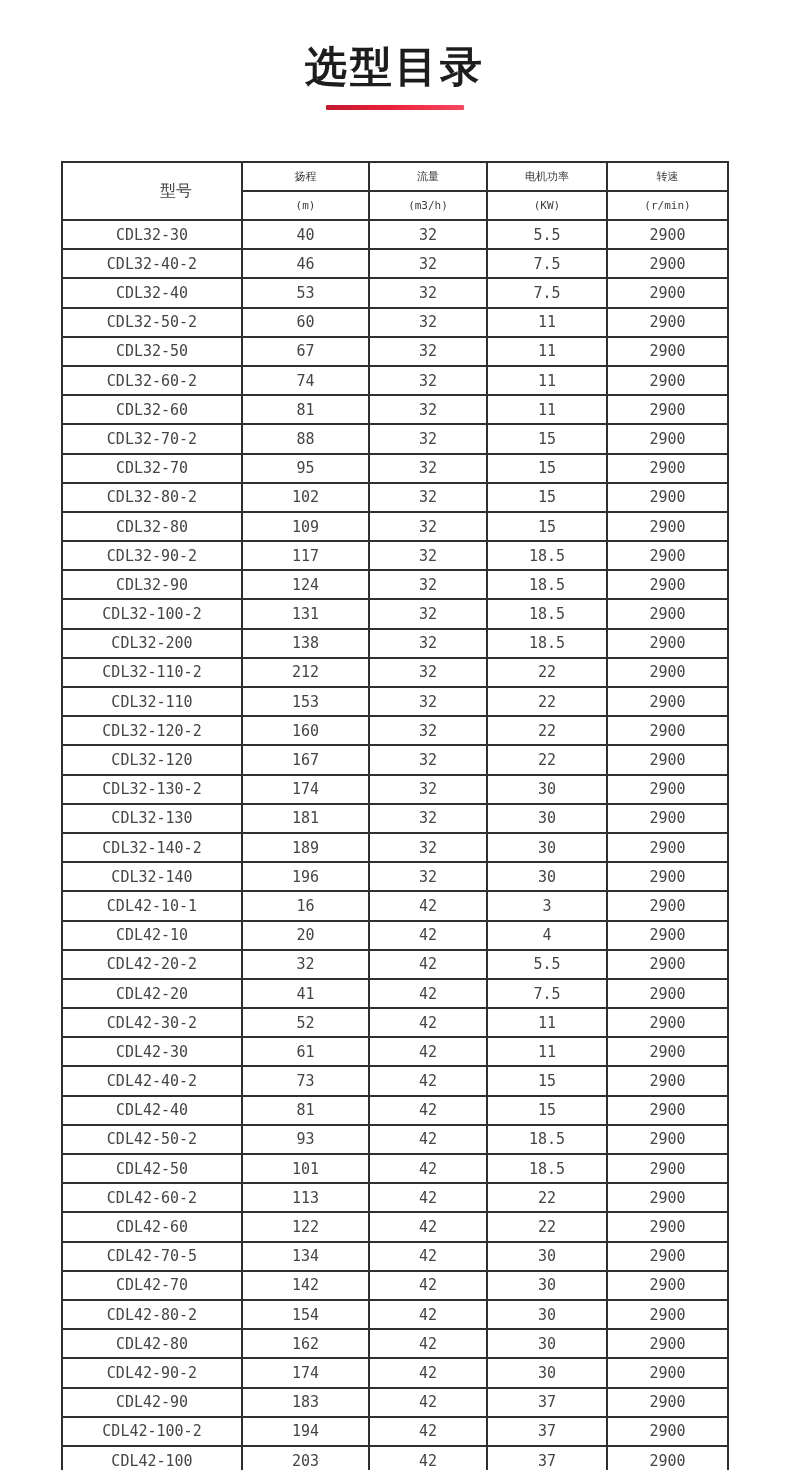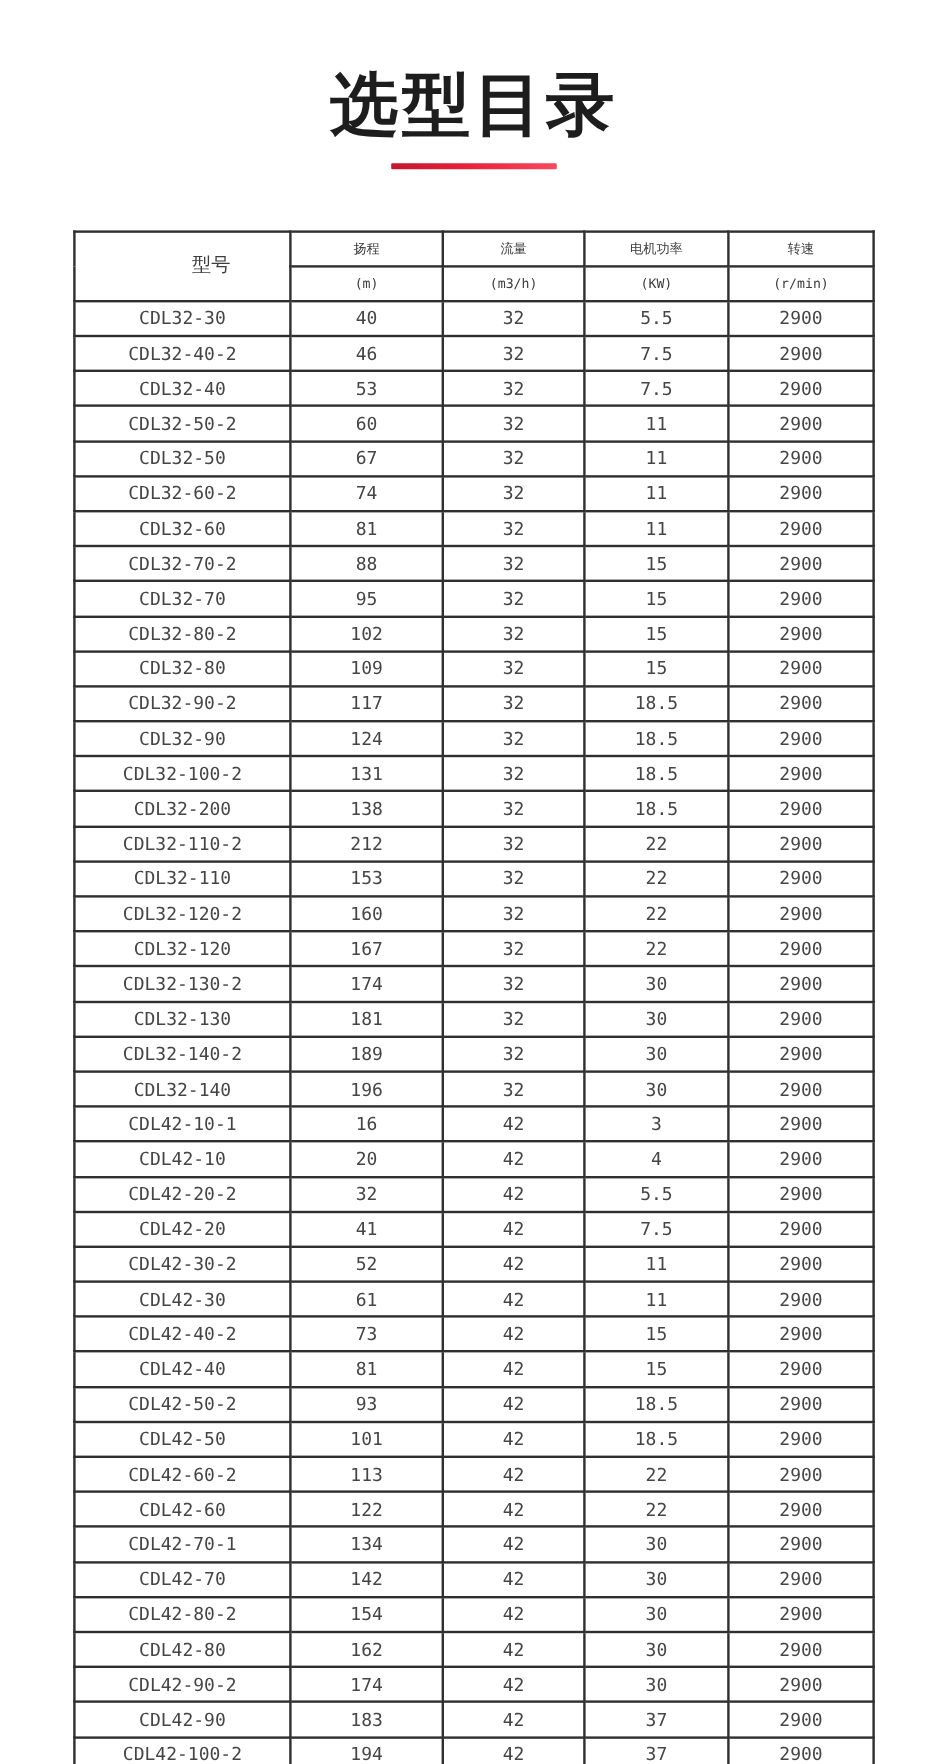--- a/index.html
+++ b/index.html
@@ -11,24 +11,24 @@
     overflow: hidden;
     font-family: "DejaVu Sans", "Liberation Sans", sans-serif;
   }
   .page {
     width: 790px;
     height: 1470px;
     position: relative;
     overflow: hidden;
   }
   .page-title {
-    margin: 14px;
+    margin: 0;
     padding-top: 43px;
     text-align: center;
-    font-size: 57px;
+    font-size: 42px;
     line-height: 1.12;
     font-weight: 700;
     color: #1d1d1d;
     letter-spacing: 3px;
     font-family: "DejaVu Sans", "Liberation Sans", sans-serif;
   }
   .title-underline {
     width: 138px;
     height: 5px;
     margin: 15px auto 0 auto;
@@ -344,21 +344,21 @@
           <td>2900</td>
         </tr>
         <tr>
           <td>CDL42-60</td>
           <td>122</td>
           <td>42</td>
           <td>22</td>
           <td>2900</td>
         </tr>
         <tr>
-          <td>CDL42-70-1</td>
+          <td>CDL42-70-5</td>
           <td>134</td>
           <td>42</td>
           <td>30</td>
           <td>2900</td>
         </tr>
         <tr>
           <td>CDL42-70</td>
           <td>142</td>
           <td>42</td>
           <td>30</td>

